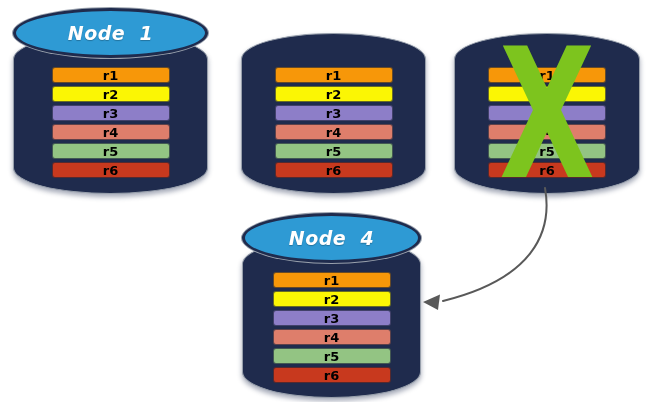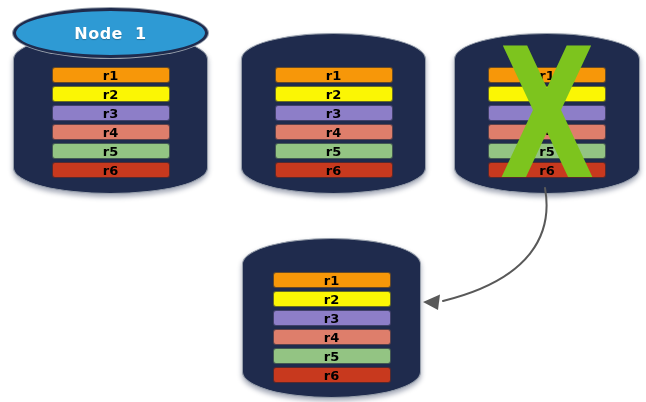--- a/index.html
+++ b/index.html
@@ -19,23 +19,24 @@
     position:absolute;left:0;right:0;top:0;height:50px;
     background:#2E9AD4;
     border:3px solid #1F2B4D;
     border-radius:50%;
     box-sizing:border-box;
     box-shadow:0 0 0 1px #98A0AC;
     display:flex;align-items:center;justify-content:center;
     z-index:2;
   }
   .cyl-title{
-    color:#ffffff;font-weight:bold;font-size:16px;
+    color:#ffffff;font-weight:bold;font-size:19px;
     white-space:pre;letter-spacing:0.5px;
     text-shadow:0 1px 1px rgba(0,0,0,0.25);
+    font-style:italic;
   }
   .rows{
     position:absolute;top:59px;left:0;right:0;
     display:flex;flex-direction:column;align-items:center;gap:3px;
     z-index:1;
   }
   .row{
     width:118px;height:16px;box-sizing:border-box;
     border:1px solid rgba(25,32,55,0.65);
     border-radius:3px;
@@ -100,20 +101,23 @@
       <div class="row" style="background-color: rgb(147, 196, 131);">r5</div>
       <div class="row" style="background-color: rgb(200, 57, 30);">r6</div>
     </div>
     <div class="fail-x" style="color: rgb(125, 196, 30);">
       <span class="fail-x-glyph">X</span>
     </div>
   </div>
 
   <div class="cylinder" style="left:242px;top:213px;width:179px;height:185px;">
     <div class="cyl-body" style="background-color: rgb(31, 43, 77);"></div>
+    <div class="cyl-top" style="background-color: rgb(46, 154, 212);">
+      <span class="cyl-title">Node  4</span>
+    </div>
     <div class="rows">
       <div class="row" style="background-color: rgb(247, 151, 9);">r1</div>
       <div class="row" style="background-color: rgb(251, 246, 4);">r2</div>
       <div class="row" style="background-color: rgb(141, 126, 200);">r3</div>
       <div class="row" style="background-color: rgb(222, 126, 107);">r4</div>
       <div class="row" style="background-color: rgb(147, 196, 131);">r5</div>
       <div class="row" style="background-color: rgb(200, 57, 30);">r6</div>
     </div>
   </div>
 

